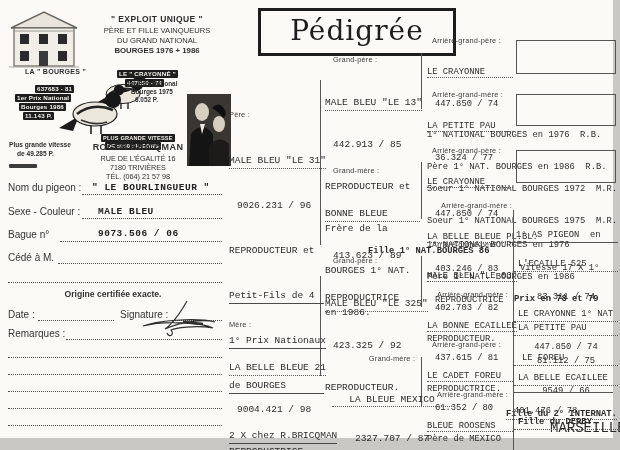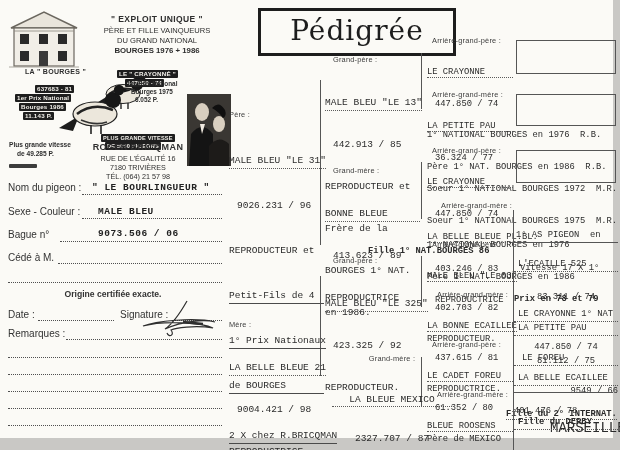--- a/index.html
+++ b/index.html
@@ -319,21 +319,21 @@
 
   <div class="abs gg mono g3" style="left:513px;top:289px;width:104px;">
     <div class="row" style="padding-left:4px;border-bottom:1px dotted #555;">LE CRAYONNE 1° NAT</div>
     <div class="row" style="text-align:center;">447.850 / 74</div>
     <div class="row" style="padding-left:4px;border-bottom:1px dotted #555;">LA BELLE ECAILLEE</div>
     <div class="row" style="text-align:left;">401.476 / 78</div>
   </div>
 
   <div class="abs gg mono g3" style="left:513px;top:333px;width:104px;">
     <div class="row" style="padding-left:8px;border-bottom:1px dotted #555;">LE FOREU</div>
-    <div class="row" style="text-align:right;">9549 / 66</div>
+    <div class="row" style="text-align:center;">9549 / 66</div>
     <div class="row b" style="padding-left:4px;border-bottom:1px dotted #555;">Fille du DERBY</div>
     <div class="row" style="margin-left:-30px;">1° NAT. LA SOUTERR.</div>
     
   </div>
 
   <div class="abs vline" style="left:513px;top:392px;height:26px;border-left-color:#555;"></div>
   <div class="abs" style="left:513px;top:392px;width:100px;border-top:1px solid #555;height:0;"></div>
 
 </div>
 

